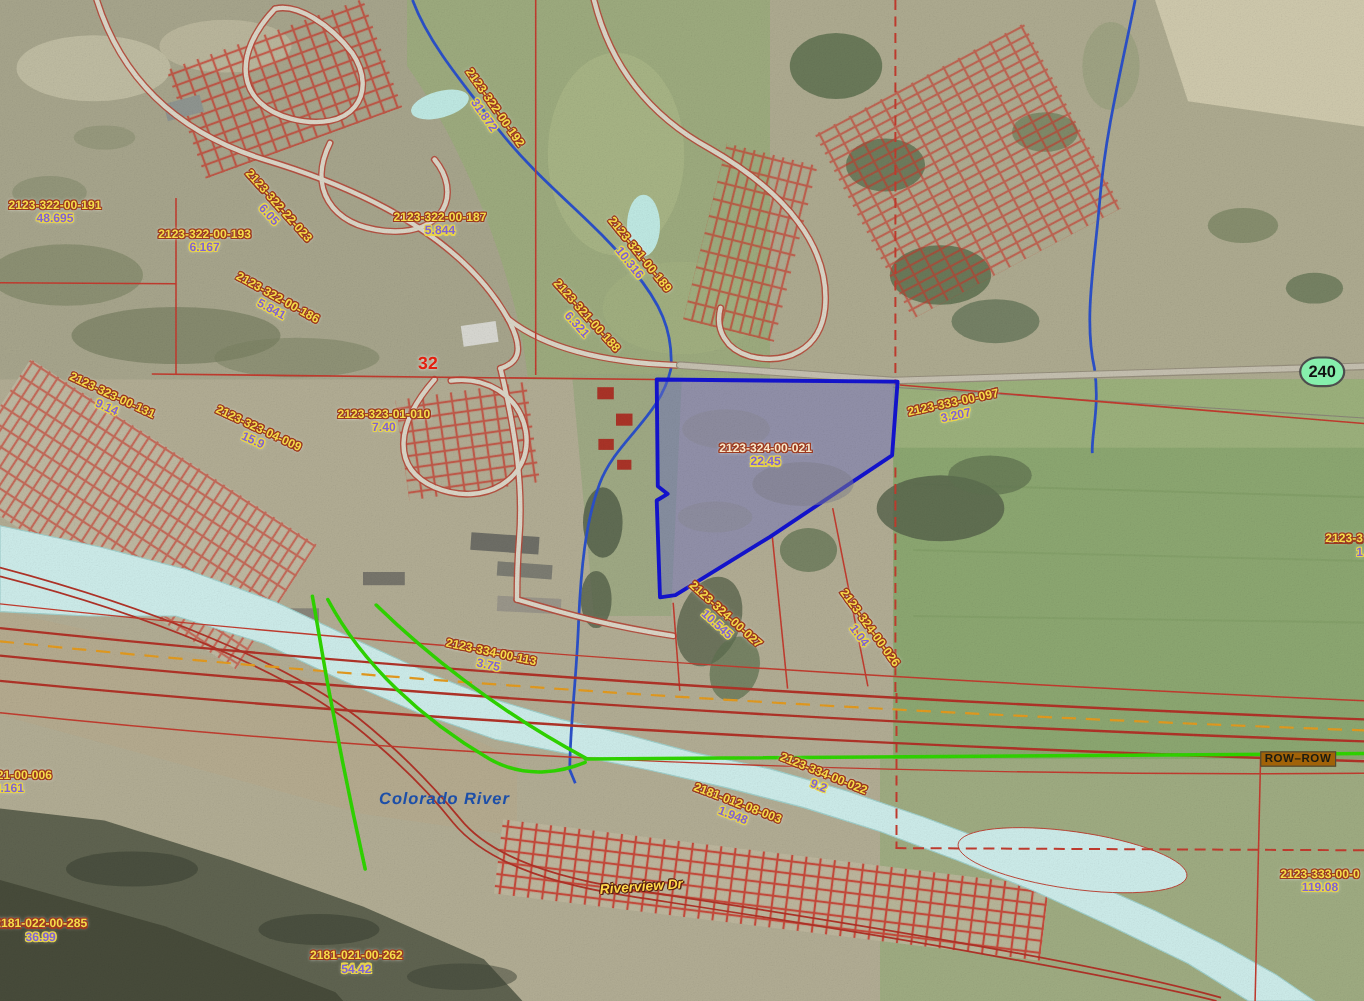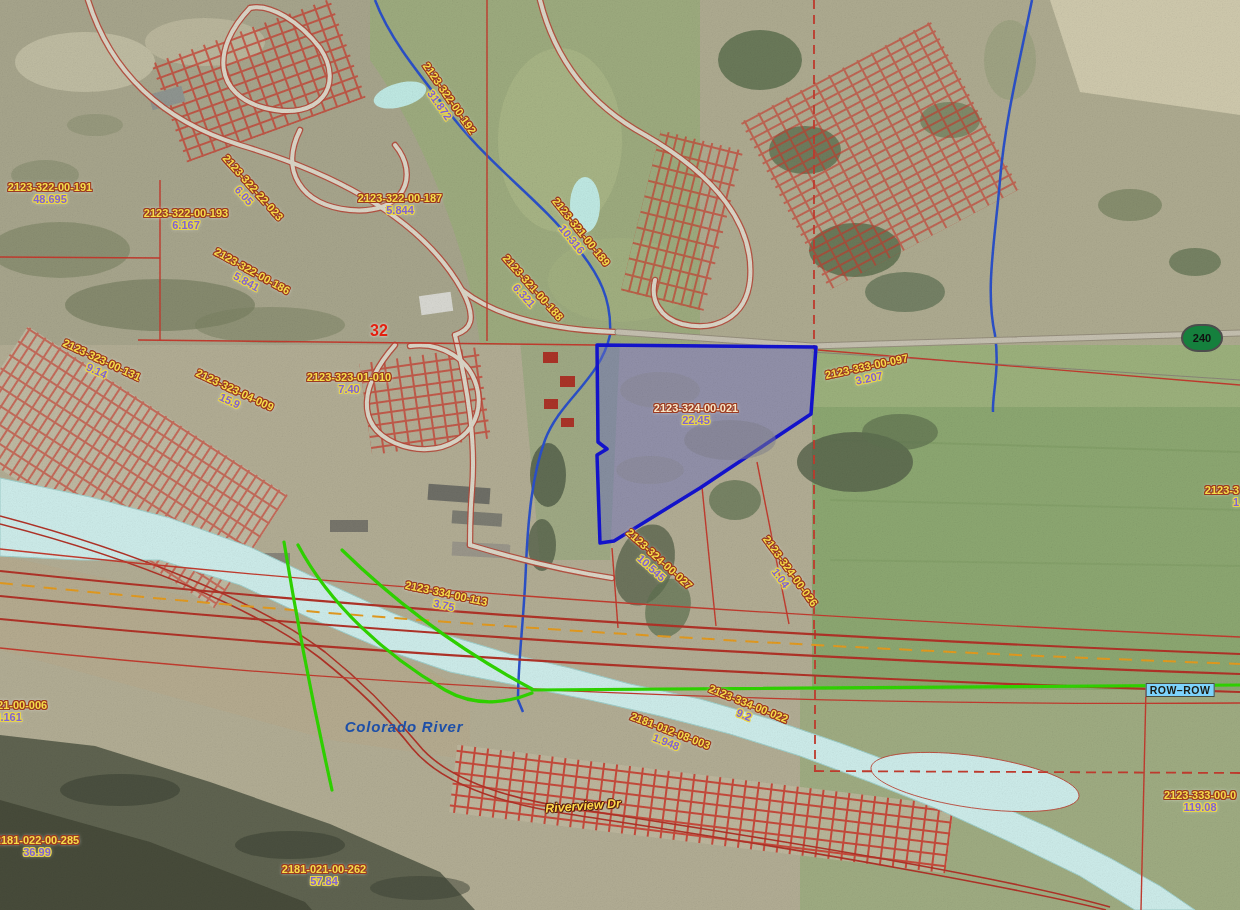--- a/index.html
+++ b/index.html
@@ -13,24 +13,24 @@
                    -1px -1px 0 #9c3a20,1px -1px 0 #9c3a20,-1px 1px 0 #9c3a20,1px 1px 0 #9c3a20,
                    0 0 4px rgba(255,255,255,.95),0 0 2px rgba(255,255,255,.9);}
   .pval{font-size:11px;font-weight:bold;color:#7e63d6;
        text-shadow:-1px 0 0 #e8d44a,1px 0 0 #e8d44a,0 -1px 0 #e8d44a,0 1px 0 #e8d44a,
                    -1px -1px 0 #e8d44a,1px -1px 0 #e8d44a,-1px 1px 0 #e8d44a,1px 1px 0 #e8d44a,
                    0 0 4px rgba(255,255,255,.9);}
   .hl .pid{color:#f8e8c8;}
   .overlay-label{position:absolute;z-index:7;white-space:nowrap;}
   #section-number{font-size:16px;font-weight:bold;color:#e32010;
        text-shadow:0 0 3px rgba(255,255,255,.8);transform:translate(-50%,-50%);}
-  #route-shield{width:38px;height:24px;background:#15803d;border:2px solid #4d4d4d;
+  #route-shield{width:38px;height:24px;background:#86efac;border:2px solid #4d4d4d;
        border-radius:50%/60%;display:flex;align-items:center;justify-content:center;
-       font-size:11px;font-weight:bold;color:#111;transform:translate(-50%,-50%);}
-  #row-label{background:#7dd3fc;border:1px solid #4a4a3a;padding:0 3px;
+       font-size:15px;font-weight:bold;color:#111;transform:translate(-50%,-50%);}
+  #row-label{background:#a16207;border:1px solid #4a4a3a;padding:0 3px;
        font-size:10.5px;font-weight:bold;color:#1c1c12;letter-spacing:.5px;transform:translate(-50%,-50%);}
   #river-label{font-size:15px;font-weight:bold;font-style:italic;color:#1d4fa8;
        letter-spacing:.8px;transform:translate(-50%,-50%);}
   #street-label{font-size:12.5px;font-weight:bold;font-style:italic;color:#ffd94a;
        transform:translate(-50%,-50%) rotate(-4deg);
        text-shadow:-1px 0 0 #5a1f10,1px 0 0 #5a1f10,0 -1px 0 #5a1f10,0 1px 0 #5a1f10,
                    1px 1px 0 #5a1f10,-1px -1px 0 #5a1f10;}
 </style>
 </head>
 <body>
@@ -289,33 +289,33 @@
       <div class="plabel" style="left: 5px; top: 712px; transform: translate(-50%, -50%) rotate(0deg);">
         <div class="pid">2123-321-00-006</div>
         <div class="pval">43.161</div>
       </div>
       <div class="plabel" style="left: 37px; top: 847px; transform: translate(-50%, -50%) rotate(0deg);">
         <div class="pid">2181-022-00-285</div>
         <div class="pval">36.99</div>
       </div>
       <div class="plabel" style="left: 324px; top: 876px; transform: translate(-50%, -50%) rotate(0deg);">
         <div class="pid">2181-021-00-262</div>
-        <div class="pval">57.84</div>
+        <div class="pval">54.42</div>
       </div>
       <div class="plabel" style="left: 1200px; top: 774px; transform: translate(-50%, -50%) rotate(0deg); margin-top: 28px;">
         <div class="pid">2123-333-00-0</div>
         <div class="pval">119.08</div>
       </div>
       <div class="plabel" style="left: 1222px; top: 497px; transform: translate(-50%, -50%) rotate(0deg); text-align: right;">
         <div class="pid">2123-3</div>
         <div class="pval">1</div>
       </div>
     </div>
 
-  <div class="overlay-label" id="section-number" style="left:379px;top:331px;">32</div>
+  <div class="overlay-label" id="section-number" style="left:389px;top:331px;">32</div>
 
   <div class="overlay-label" id="route-shield" style="left:1202px;top:338px;">240</div>
 
   <div class="overlay-label" id="row-label" style="left:1180px;top:690px;">ROW–ROW</div>
 
   <div class="overlay-label" id="river-label" style="left:404px;top:726px;">Colorado River</div>
 
   <div class="overlay-label" id="street-label" style="left:583px;top:806px;">Riverview Dr</div>
 </div>
 

